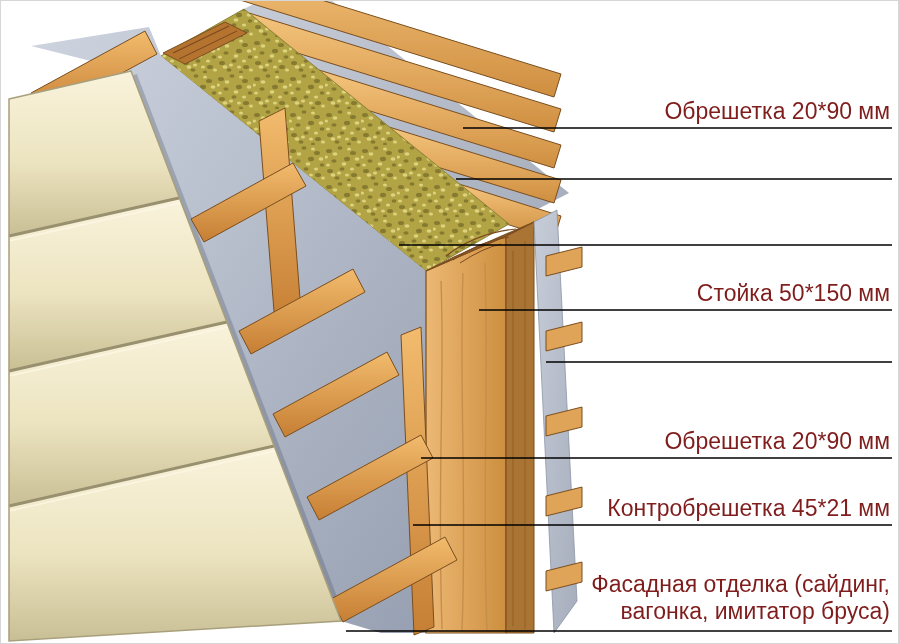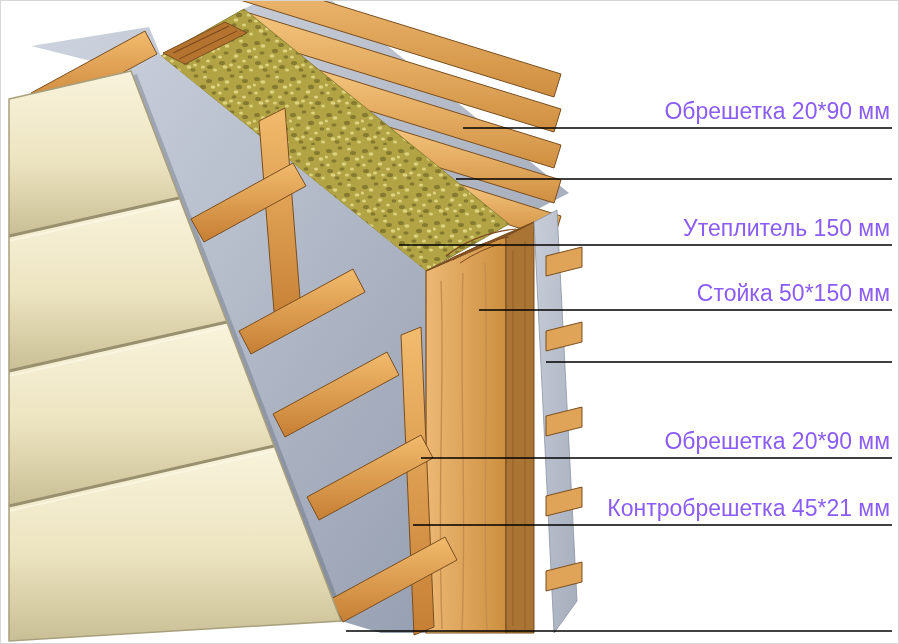--- a/index.html
+++ b/index.html
@@ -11,21 +11,21 @@
     box-sizing:border-box;
     border:1px solid #d6d6d6;
     font-family:"Liberation Sans", sans-serif;
   }
   .stage svg{position:absolute;left:0;top:0;}
   .lbl{
     position:absolute;
     right:8px;
     font-size:23px;
     line-height:27px;
-    color:#8b5cf6;
+    color:#7f1d1d;
     text-align:right;
     white-space:nowrap;
   }
   .lbl--wrap{
     white-space:normal;
     width:302px;
   }
 </style>
 </head>
 <body>
@@ -177,18 +177,18 @@
       <line x1="398" y1="244" x2="891" y2="244"></line>
       <line x1="478" y1="309" x2="891" y2="309"></line>
       <line x1="545" y1="361" x2="891" y2="361"></line>
       <line x1="420" y1="457" x2="891" y2="457"></line>
       <line x1="412" y1="524" x2="891" y2="524"></line>
       <line x1="345" y1="630" x2="891" y2="630"></line>
     </g>
   </svg>
 
   <div class="lbl" style="top:97px">Обрешетка 20*90 мм</div>
-  <div class="lbl" style="top:214px">Утеплитель 150 мм</div>
   <div class="lbl" style="top:279px">Стойка 50*150 мм</div>
   <div class="lbl" style="top:427px">Обрешетка 20*90 мм</div>
   <div class="lbl" style="top:494px">Контробрешетка 45*21 мм</div>
+  <div class="lbl lbl--wrap" style="top:570px">Фасадная отделка (сайдинг, вагонка, имитатор бруса)</div>
 
 </div>
 
 </body></html>

